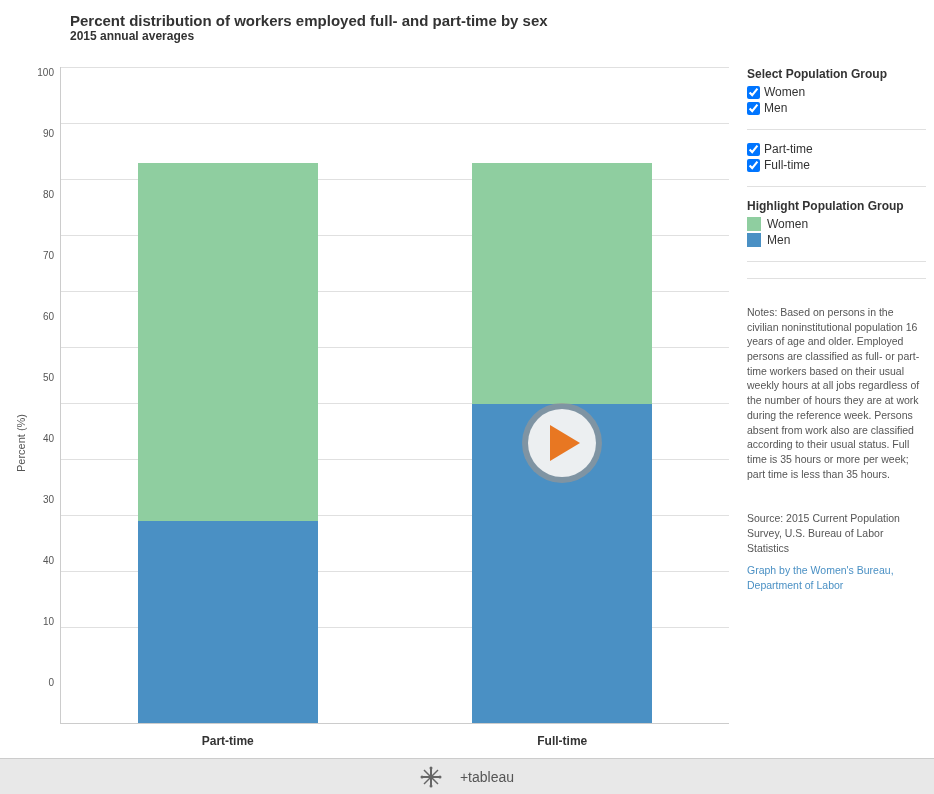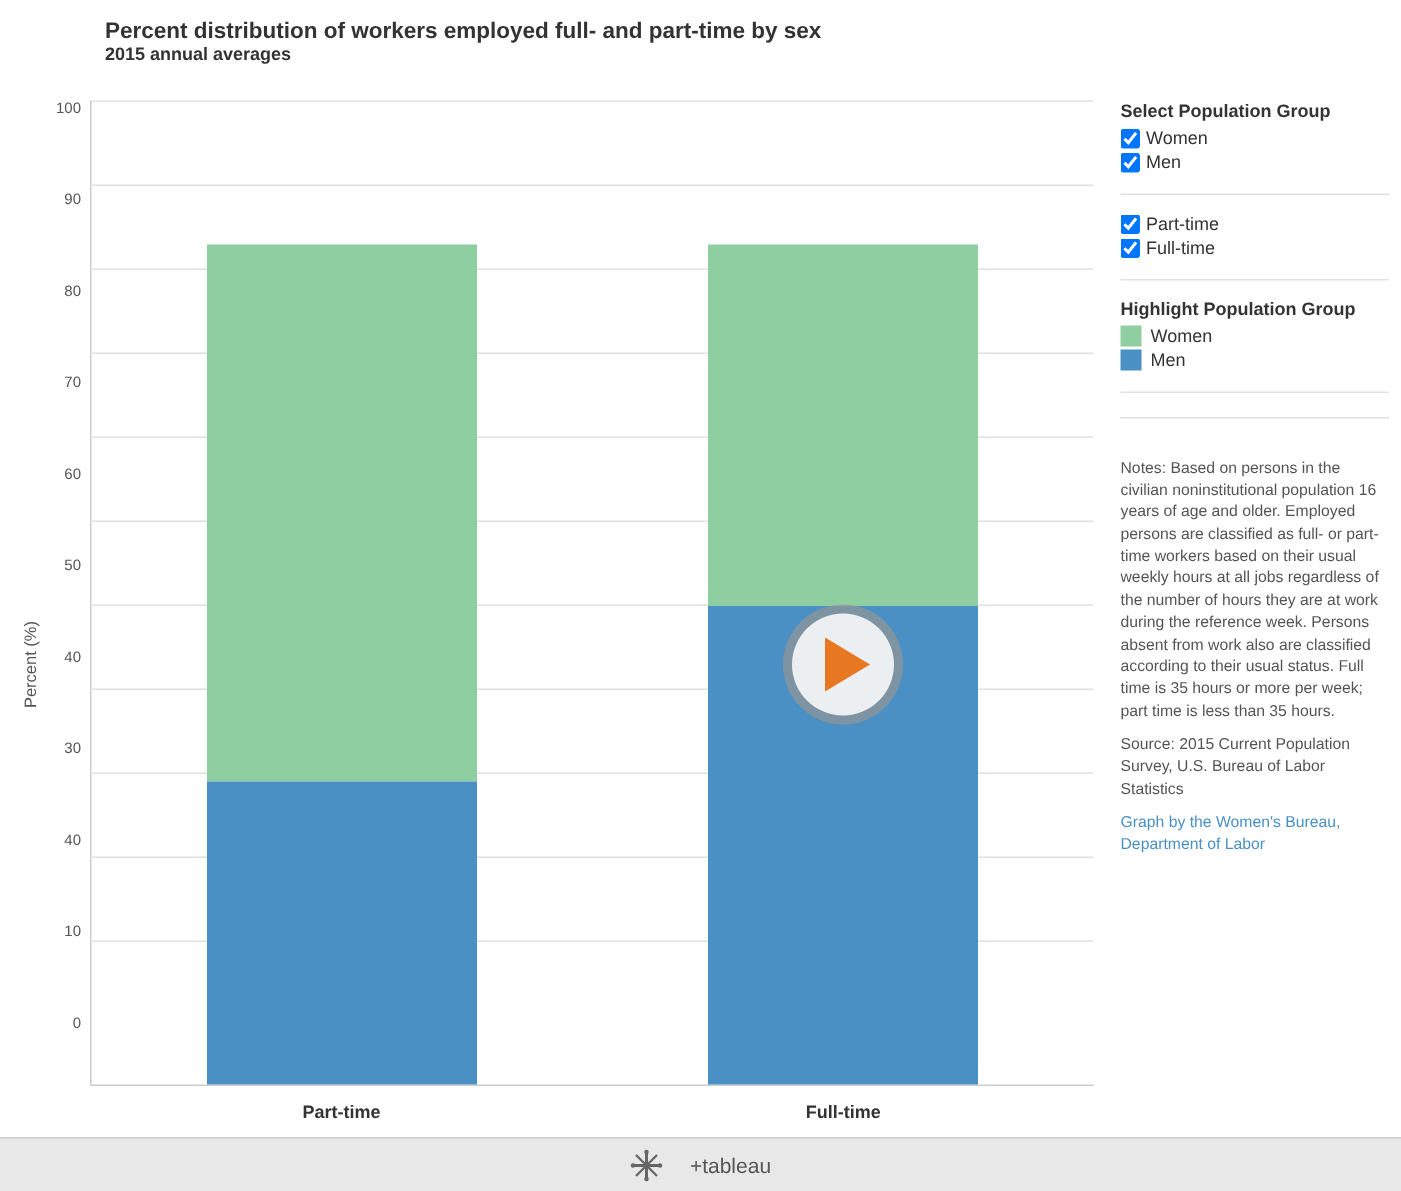--- a/index.html
+++ b/index.html
@@ -185,20 +185,21 @@
     .notes-text {
       font-size: 10.5px;
       color: #555;
       line-height: 1.4;
       margin-top: 14px;
     }
     .source-text {
       font-size: 10.5px;
       color: #555;
       line-height: 1.4;
+      margin-top: 22px;
     }
     .graph-by-text {
       font-size: 10.5px;
       color: #4a90c4;
       line-height: 1.4;
     }
     .footer {
       height: 36px;
       background: #e8e8e8;
       display: flex;

